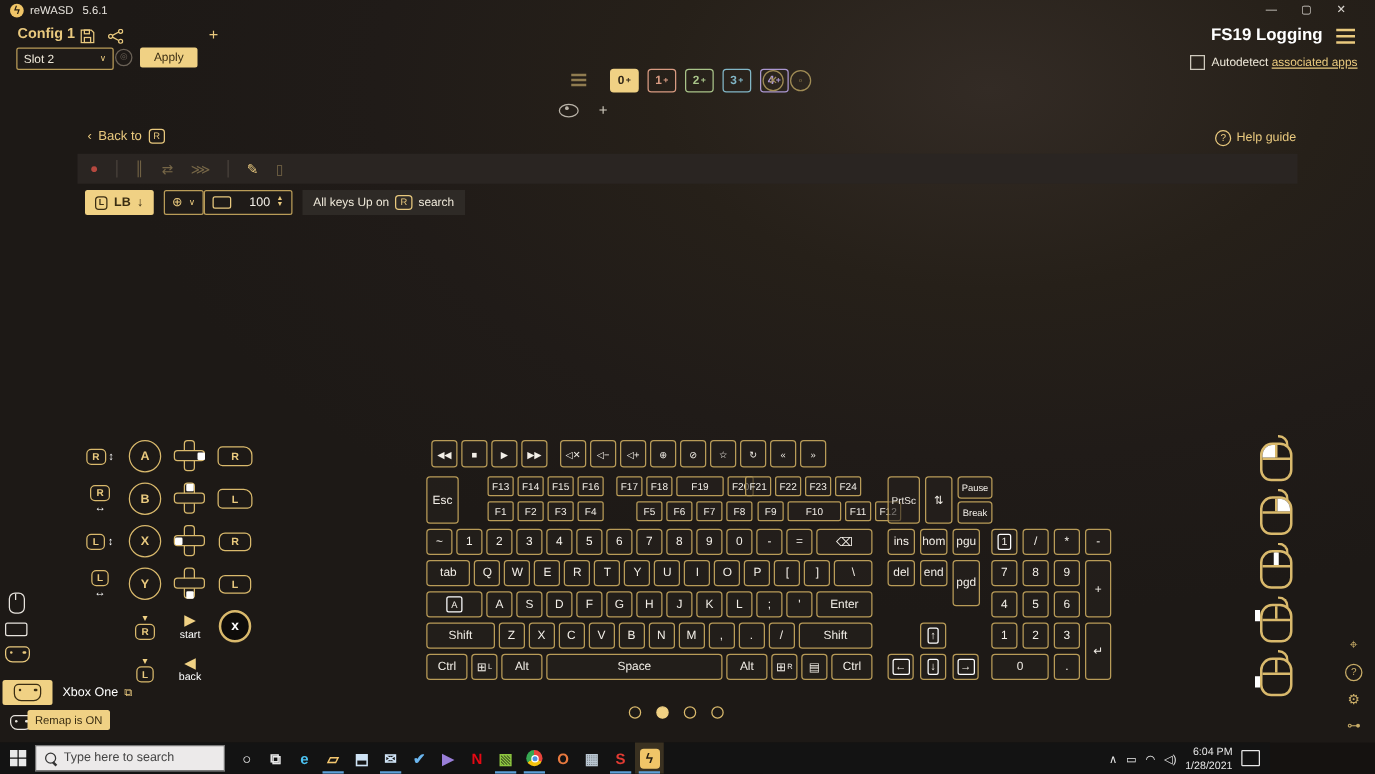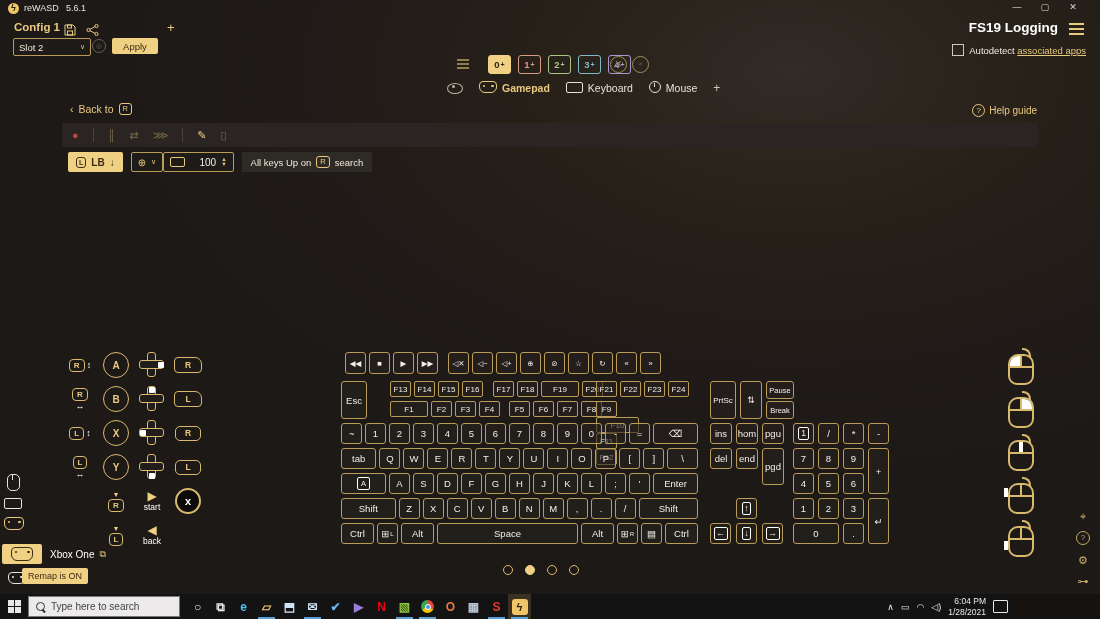--- a/index.html
+++ b/index.html
@@ -236,34 +236,20 @@
       <div class="chip" style="color: rgb(171, 151, 209);">
         <span>4</span>
         <span class="plus-mini">+</span>
       </div>
     </div>
   <div class="circ-ico" style="left:610px;">✕</div>
   <div class="circ-ico" style="left:632px;">◦</div>
 
   <div id="mode-tabs">
     <span class="eye"></span>
-    <span id="tabs-holder" style="display:flex;gap:16px;">
-        <span class="tab active">
-          <span><span class="gpicon" style="color:#e9c97e;"></span></span>
-          <span>Gamepad</span>
-        </span>
-        <span class="tab">
-          <span><span class="kb-mini" style="border-color:#e6e1d8;width:15px;height:9px;"></span></span>
-          <span>Keyboard</span>
-        </span>
-        <span class="tab">
-          <span><span style="display:inline-block;width:10px;height:10px;border:1.5px solid #e6e1d8;border-radius:50%;position:relative;"><span style="position:absolute;left:4px;top:1px;width:1.5px;height:4px;background:#e6e1d8;"></span></span></span>
-          <span>Mouse</span>
-        </span>
-      </span>
     <span class="plus" style="font-size:12px;color:#cfc9bd;">+</span>
   </div>
 
   <div id="back-link">
     <span>‹</span>
     <span>Back to</span>
     <span class="trig-mini">R</span>
   </div>
   <div id="help-guide">
     <span class="qcirc">?</span>
@@ -436,21 +422,21 @@
         <div class="key media" style="width: 21px;">»</div>
       </div>
       <div class="akey" style="left: 0px; top: 29px; width: 26px; height: 38px;">Esc</div>
       <div class="krow" style="top: 29px; left: 49px;">
         <div class="key fnk" style="width: 21px;">F13</div>
         <div class="key fnk" style="width: 21px;">F14</div>
         <div class="key fnk" style="width: 21px;">F15</div>
         <div class="key fnk" style="width: 21px;">F16</div>
       </div>
       <div class="krow" style="top: 49px; left: 49px;">
-        <div class="key fnk" style="width: 38px;">F1</div>
+        <div class="key fnk" style="width: 21px;">F1</div>
         <div class="key fnk" style="width: 21px;">F2</div>
         <div class="key fnk" style="width: 21px;">F3</div>
         <div class="key fnk" style="width: 21px;">F4</div>
       </div>
       <div class="krow" style="top: 29px; left: 152px;">
         <div class="key fnk" style="width: 21px;">F17</div>
         <div class="key fnk" style="width: 21px;">F18</div>
         <div class="key fnk" style="width: 38px;">F19</div>
         <div class="key fnk" style="width: 21px;">F20</div>
       </div>
@@ -459,21 +445,21 @@
         <div class="key fnk" style="width: 21px;">F6</div>
         <div class="key fnk" style="width: 21px;">F7</div>
         <div class="key fnk" style="width: 21px;">F8</div>
       </div>
       <div class="krow" style="top: 29px; left: 255px;">
         <div class="key fnk" style="width: 21px;">F21</div>
         <div class="key fnk" style="width: 21px;">F22</div>
         <div class="key fnk" style="width: 21px;">F23</div>
         <div class="key fnk" style="width: 21px;">F24</div>
       </div>
-      <div class="krow" style="top: 49px; left: 255px; flex-direction: column;">
+      <div class="krow" style="top: 49px; left: 265px;">
         <div class="key fnk" style="width: 21px;">F9</div>
         <div class="key fnk" style="width: 43px;">F10</div>
         <div class="key fnk" style="width: 21px;">F11</div>
         <div class="key fnk" style="width: 21px;">F12</div>
       </div>
       <div class="akey " style="left: 369px; top: 29px; width: 26px; height: 38px; font-size: 8px;">PrtSc</div>
       <div class="akey " style="left: 399px; top: 29px; width: 22px; height: 38px; font-size: 9px;">⇅</div>
       <div class="akey " style="left: 425px; top: 29px; width: 28px; height: 18px; font-size: 7.5px;">Pause</div>
       <div class="akey " style="left: 425px; top: 49px; width: 28px; height: 18px; font-size: 7.5px;">Break</div>
       <div class="krow" style="top: 71px; left: 0px;">

